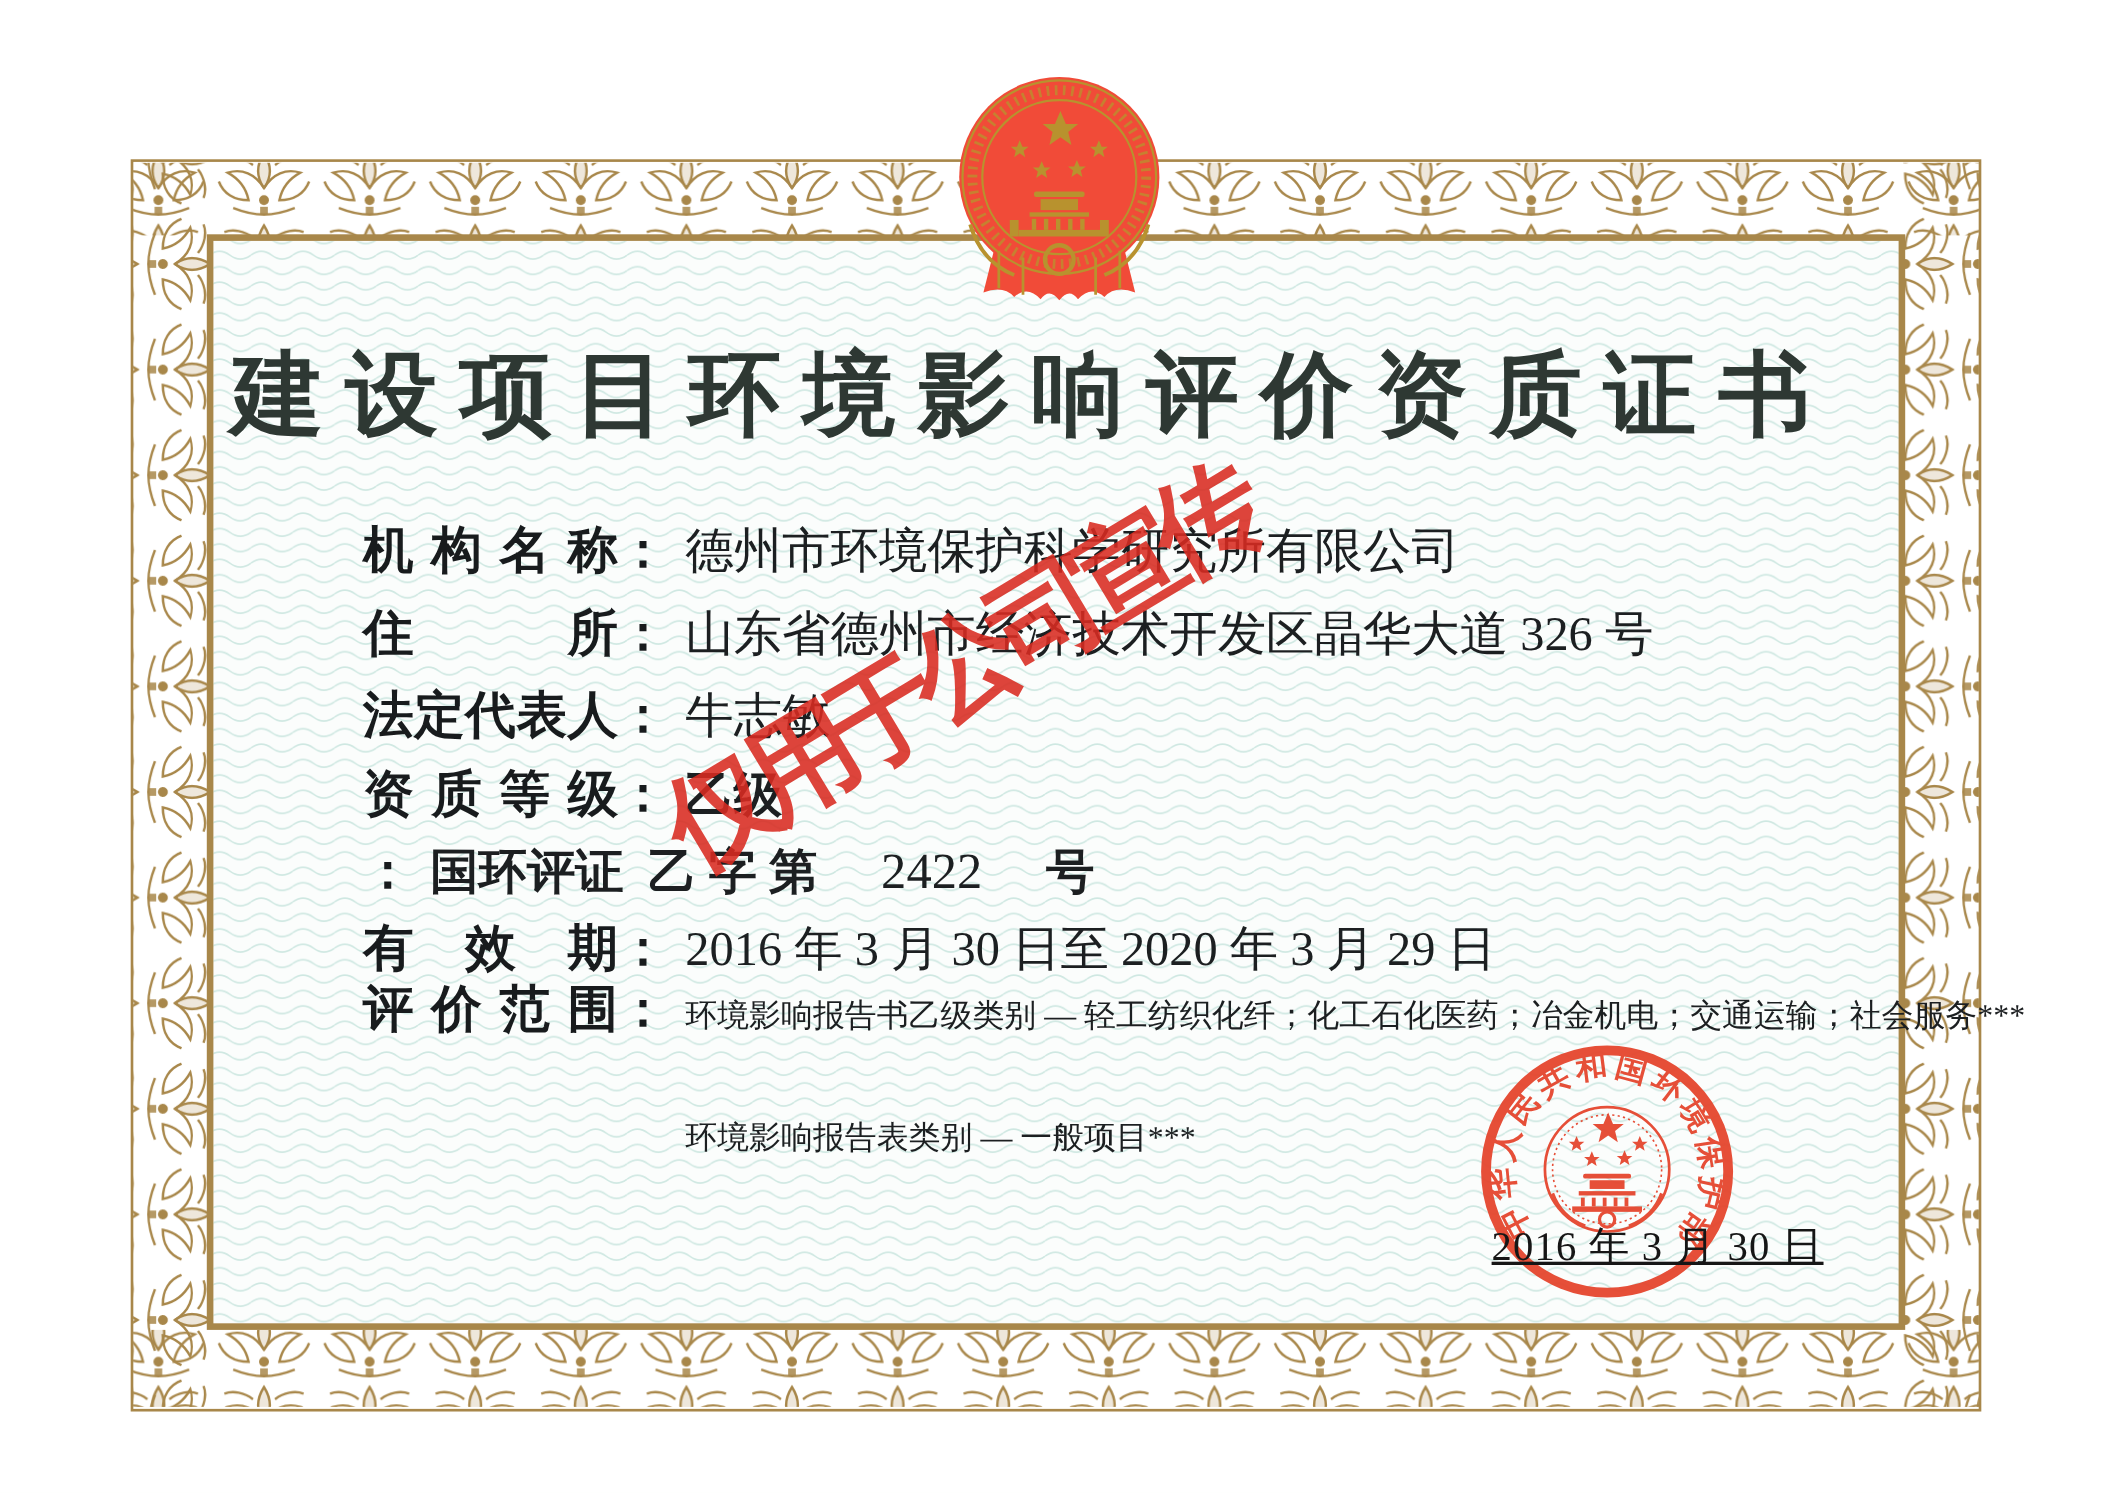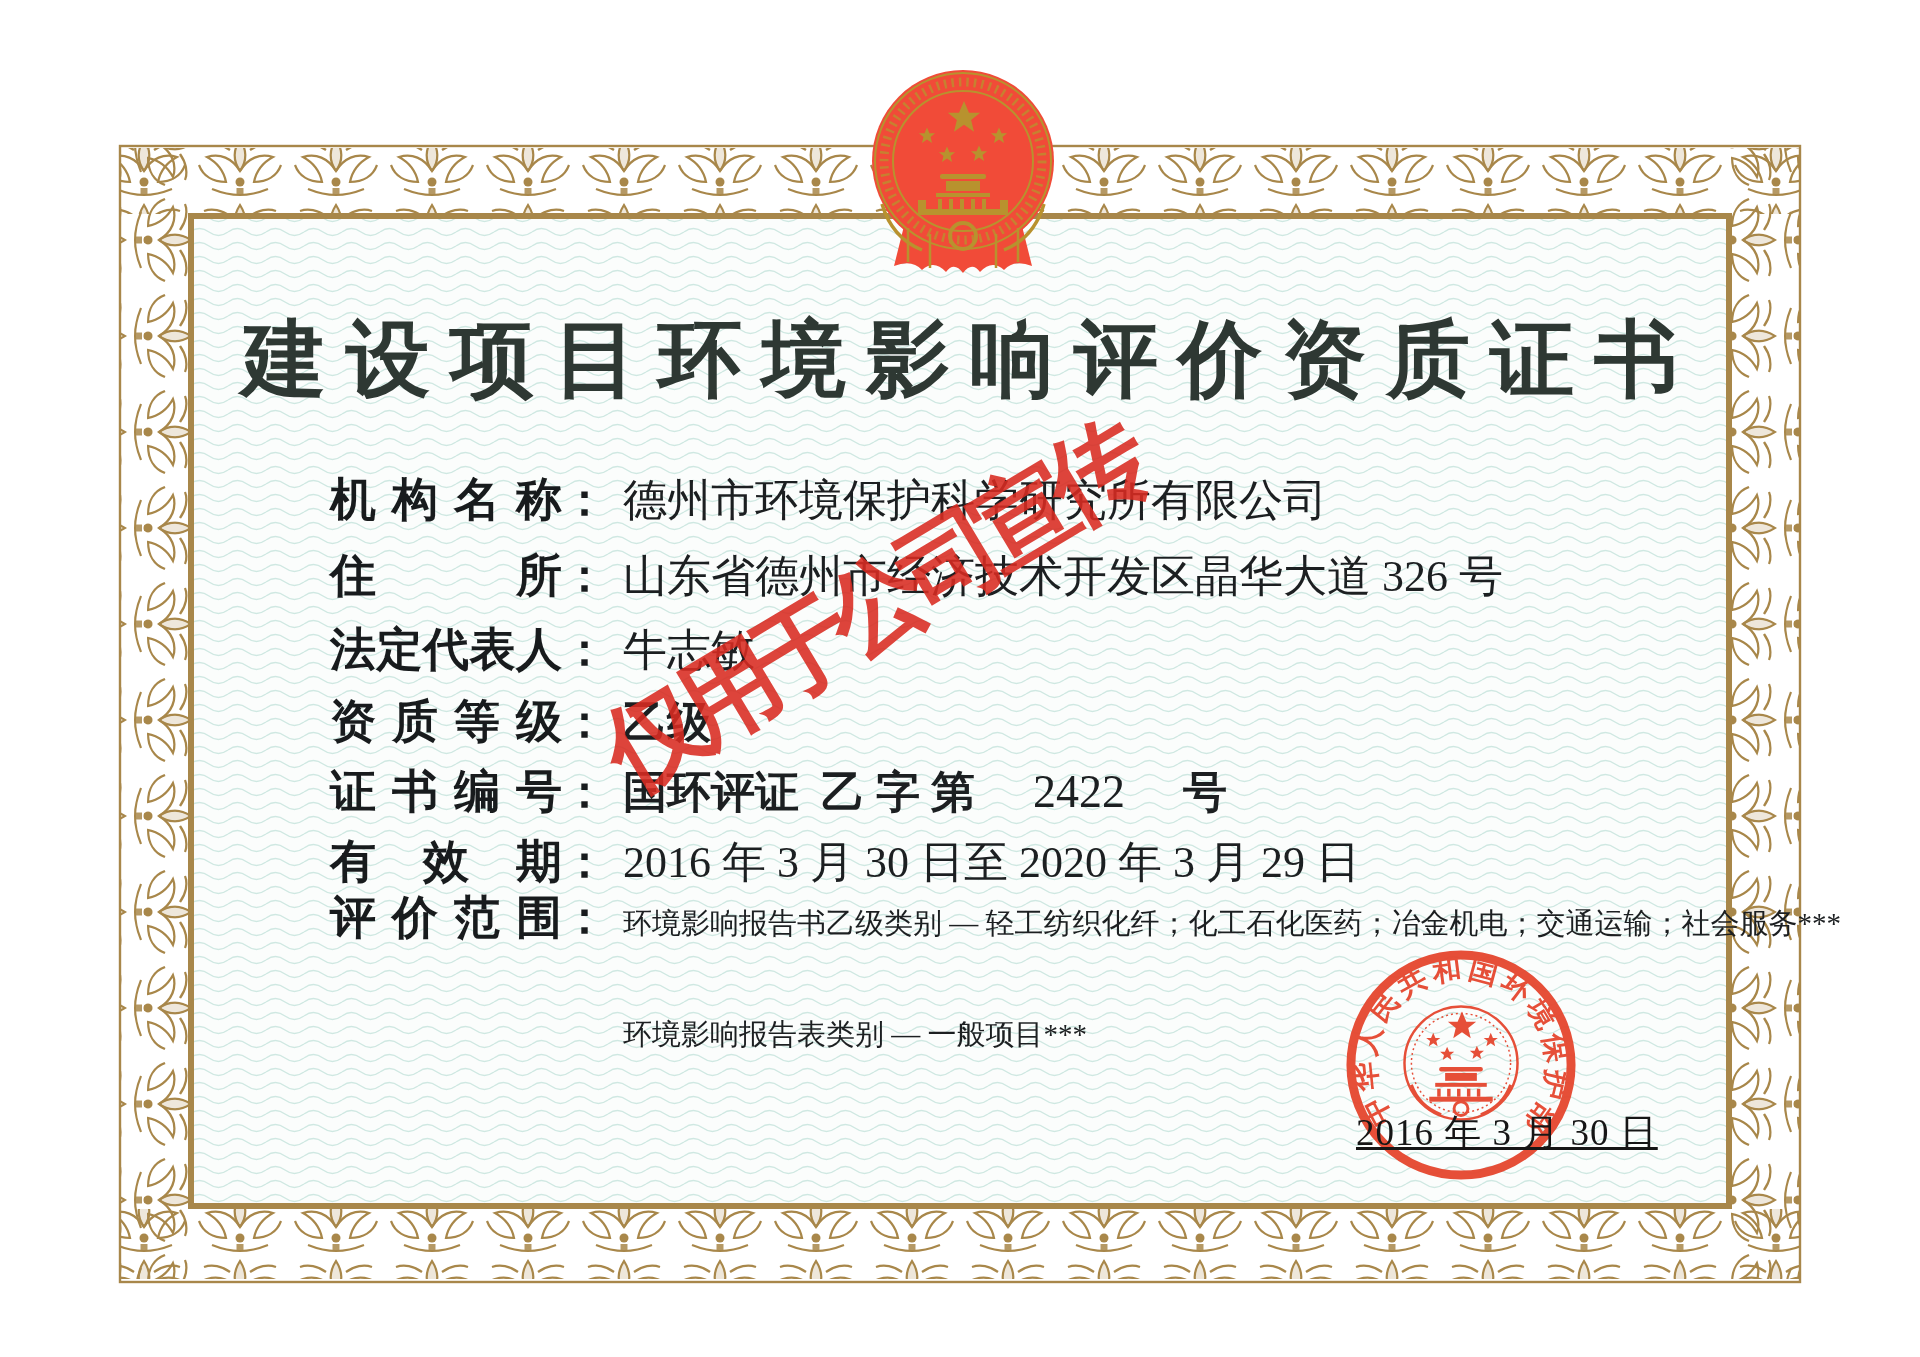--- a/index.html
+++ b/index.html
@@ -10,21 +10,21 @@
     font-family: "Liberation Serif", "DejaVu Serif", serif;
     position: relative;
   }
   .page { position: absolute; inset: 0; }
   .bg-svg { position: absolute; left: 0; top: 0; }
 
   .emblem { position: absolute; left: 860px; top: 66px; width: 200px; height: 222px; }
 
   .title {
     position: absolute; left: 190px; top: 312px; width: 1540px;
-    margin: 0; text-align: center;
+    margin: 0; text-align: left;
     font-size: 84px; font-weight: 900; color: #2e3833;
     letter-spacing: 20px; padding-left: 20px; box-sizing: border-box;
     line-height: 1.15; white-space: nowrap;
   }
 
   .row { position: absolute; left: 330px; display: flex; align-items: baseline; white-space: nowrap; }
   .lbl {
     display: inline-block; width: 232px;
     font-size: 46px; font-weight: 700; color: #181b1d;
     text-align: justify; text-align-last: justify; line-height: 1.2;
@@ -149,21 +149,20 @@
     <span class="val">牛志敏</span>
   </div>
 
   <div class="row" style="top:692px">
     <span class="lbl">资质等级</span>
       <span class="colon">：</span>
     <span class="val bold">乙级</span>
   </div>
 
   <div class="row" style="top:762px">
-    <span class="lbl">证书编号</span>
       <span class="colon">：</span>
     <span class="val bold">国环评证  乙 字 第</span>
     <span class="val num">2422</span>
     <span class="val suffix bold">号</span>
   </div>
 
   <div class="row" style="top:832px">
     <span class="lbl">有效期</span>
       <span class="colon">：</span>
     <span class="val">2016 年 3 月 30 日至 2020 年 3 月 29 日</span>

